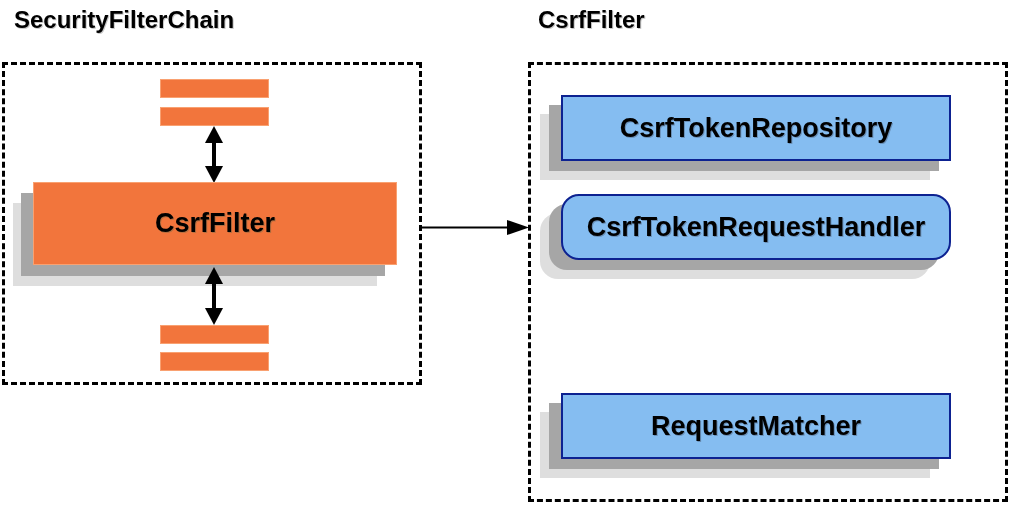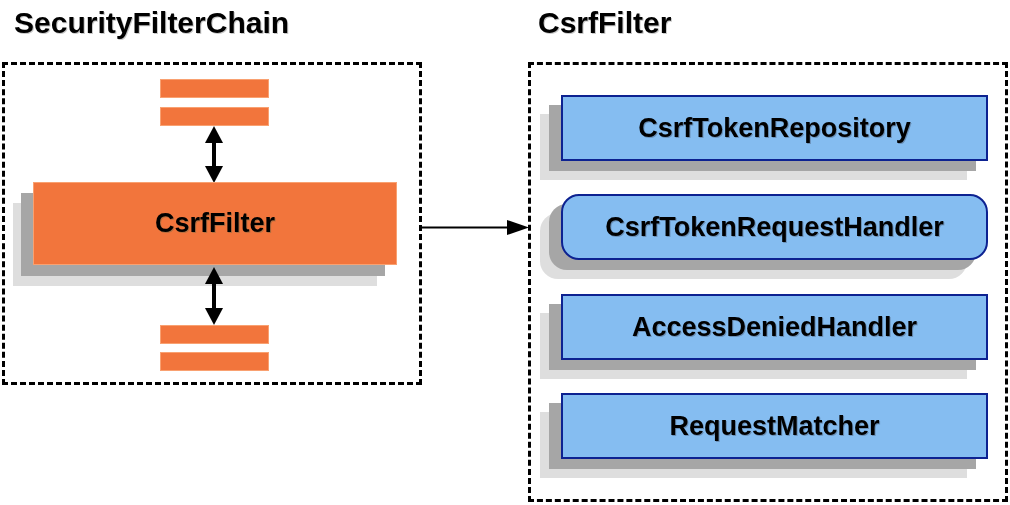--- a/index.html
+++ b/index.html
@@ -7,21 +7,21 @@
     position: relative;
     width: 1010px;
     height: 505px;
     background: #ffffff;
     font-family: "Liberation Sans", sans-serif;
     overflow: hidden;
   }
   .title {
     position: absolute;
     top: 6px;
-    font-size: 30px;
+    font-size: 24px;
     font-weight: bold;
     color: #000000;
     letter-spacing: 0px;
     text-shadow: 1px 1px 0 #c9c9c9;
     white-space: nowrap;
   }
   #left-title  { left: 14px;  }
   #right-title { left: 538px; }
 
   .dashed-container {
@@ -68,21 +68,21 @@
 
   .v-arrow { position: absolute; left: 202px; width: 24px; }
   #v-arrow-top    { top: 126px; height: 57px; }
   #v-arrow-bottom { top: 267px; height: 58px; }
 
   #connector-arrow { position: absolute; left: 421px; top: 219px; width: 108px; height: 17px; }
 
   .component-box {
     position: absolute;
     left: 561px;
-    width: 427px;
+    width: 390px;
     height: 66px;
     background: #85BDF1;
     border: 2px solid #0D2291;
     box-sizing: border-box;
     box-shadow: -12px 10px 0 #A6A6A6, -21px 19px 0 #DEDEDE;
     display: flex;
     align-items: center;
     justify-content: center;
     font-size: 27px;
     font-weight: bold;
@@ -135,21 +135,18 @@
   <div id="right-container" class="dashed-container"></div>
 
   <div id="component-0" class="component-box">
     <span>CsrfTokenRepository</span>
   </div>
 
   <div id="component-1" class="component-box">
     <span>CsrfTokenRequestHandler</span>
   </div>
 
-  <div id="component-2" class="component-box">
-    <span>AccessDeniedHandler</span>
-  </div>
 
   <div id="component-3" class="component-box">
     <span>RequestMatcher</span>
   </div>
 
 </div>
 
 </body></html>

